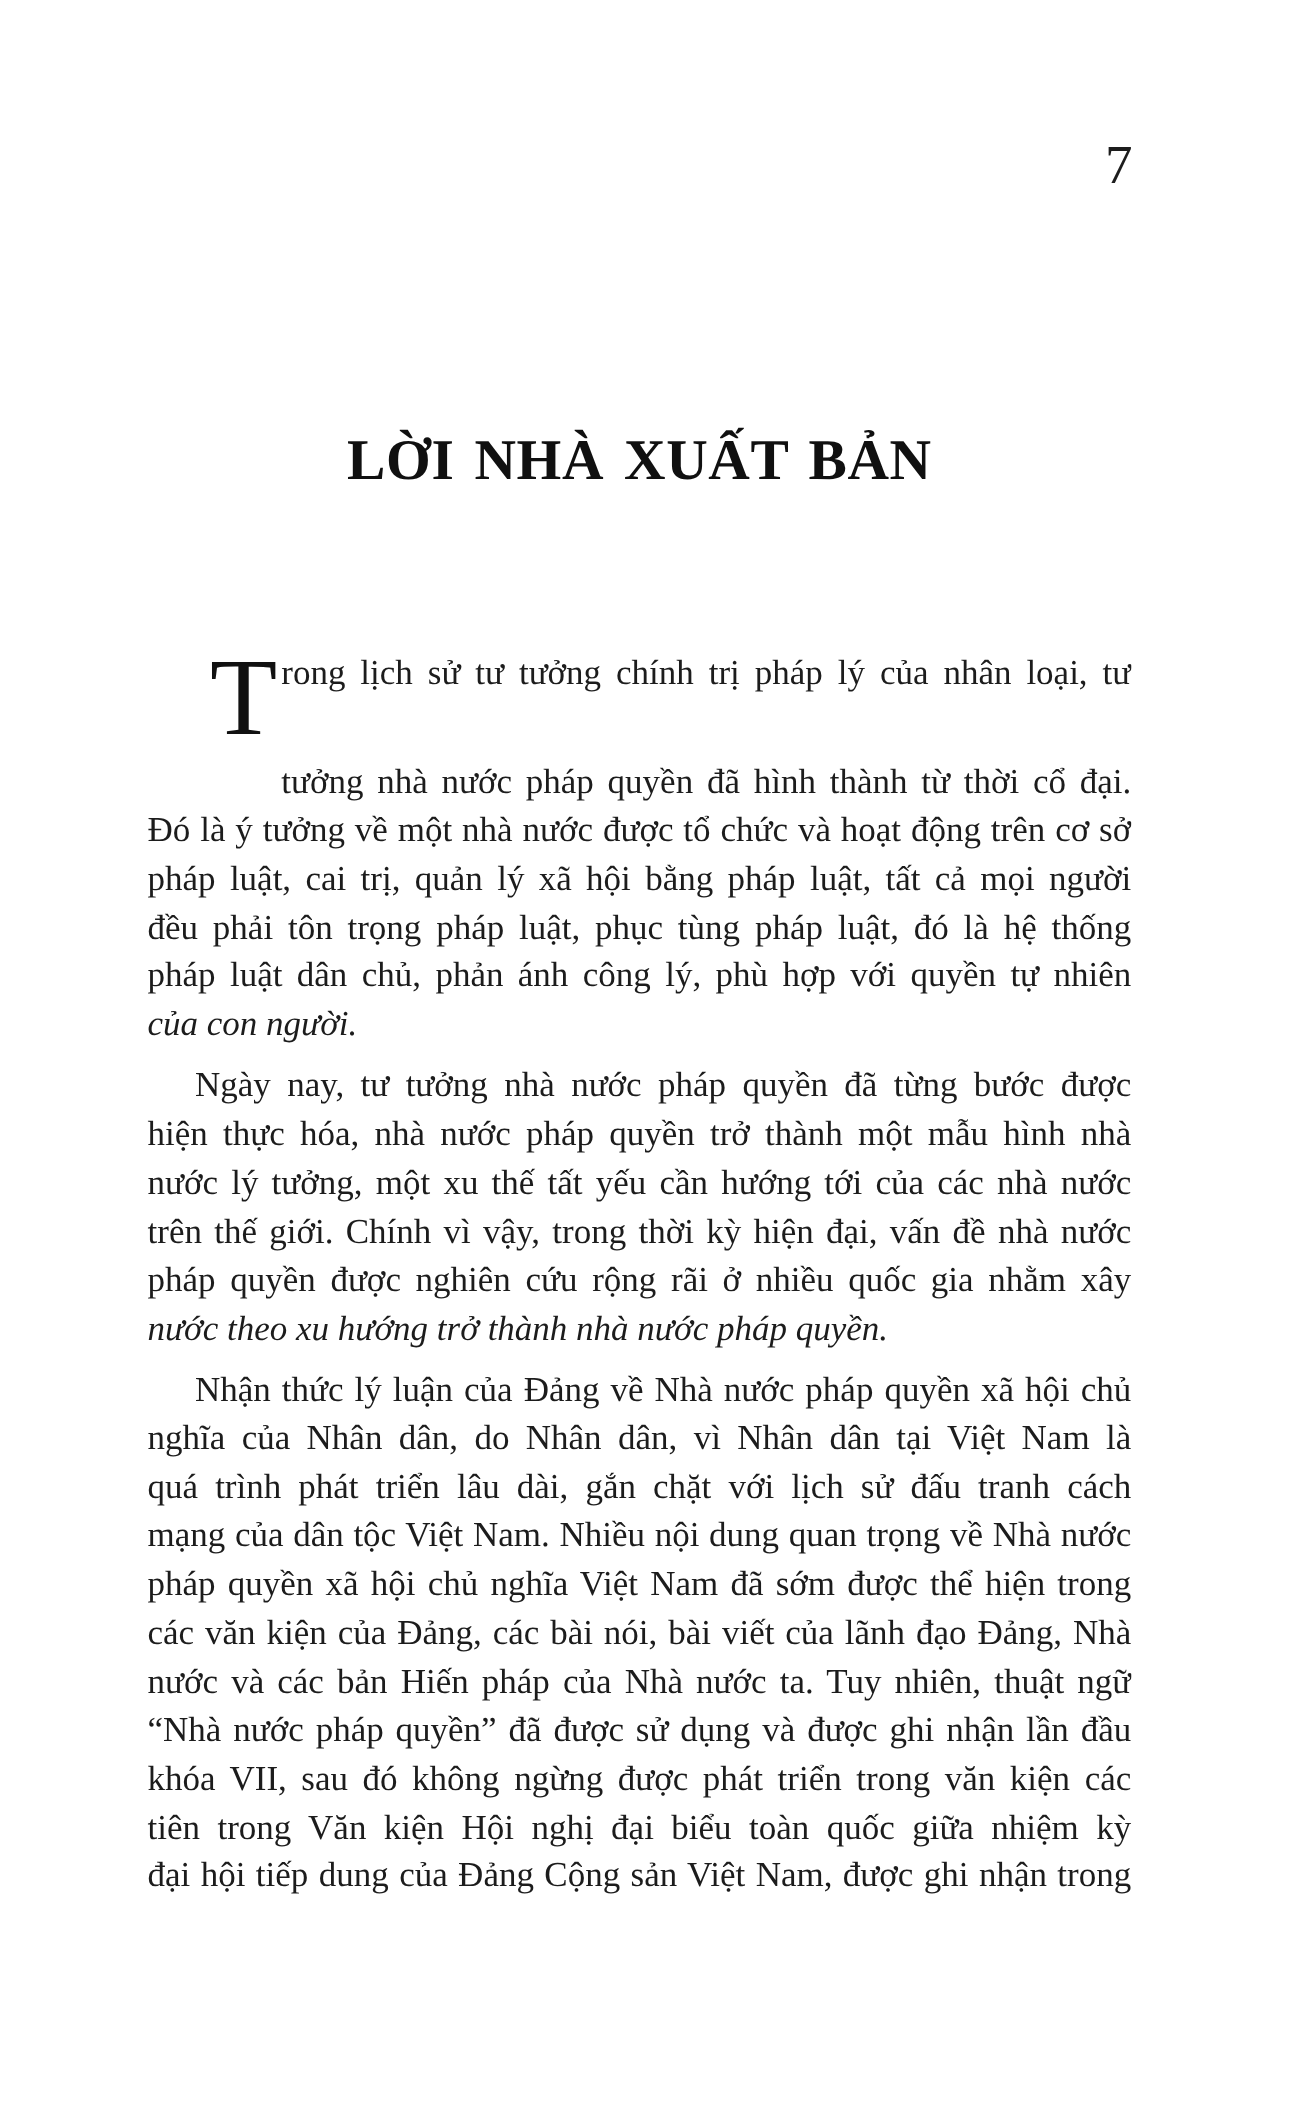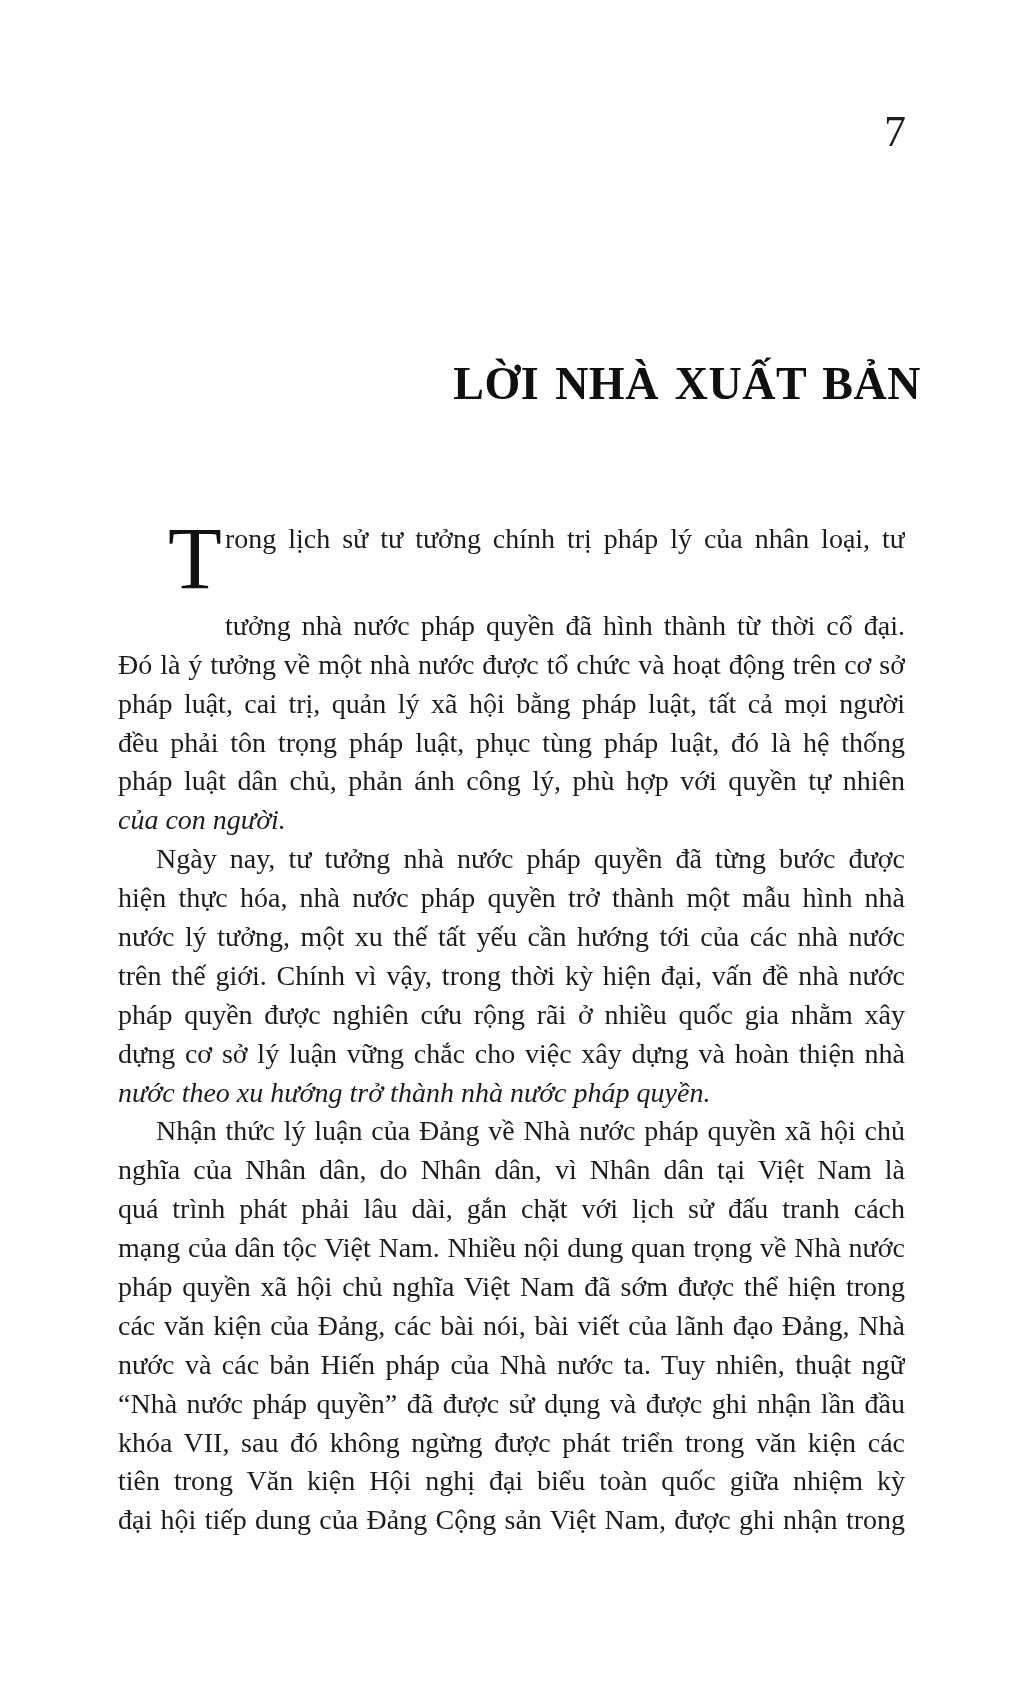--- a/index.html
+++ b/index.html
@@ -22,22 +22,22 @@
     left: 884px;
     font-size: 44px;
     line-height: 1;
     color: #1d1d1d;
   }
   .title {
     position: absolute;
     top: 338px;
     left: 118px;
     width: 787px;
-    margin: 16px;
-    text-align: right;
+    margin: 0;
+    text-align: center;
     font-size: 46px;
     font-weight: bold;
     letter-spacing: 0.5px;
     word-spacing: 4px;
     line-height: 60px;
     color: #101010;
     white-space: nowrap;
   }
   .body-text {
     position: absolute;
@@ -60,20 +60,21 @@
   .line.end {
     text-align-last: left;
     font-style: italic;
   }
   .line.dc {
     padding-left: 107px;
     margin-top: 48px;
   }
   .line.indent {
     text-indent: 38px;
+    margin-top: 10px;
   }
   .drop-cap {
     position: absolute;
     left: 50px;
     top: -5px;
     font-size: 88px;
     line-height: 1;
     color: #111111;
   }
 </style>
@@ -98,28 +99,27 @@
       <div class="line">pháp luật dân chủ, phản ánh công lý, phù hợp với quyền tự nhiên</div>
       <div class="line end">của con người.</div>
     </div>
 
     <div class="paragraph">
       <div class="line indent">Ngày nay, tư tưởng nhà nước pháp quyền đã từng bước được</div>
       <div class="line">hiện thực hóa, nhà nước pháp quyền trở thành một mẫu hình nhà</div>
       <div class="line">nước lý tưởng, một xu thế tất yếu cần hướng tới của các nhà nước</div>
       <div class="line">trên thế giới. Chính vì vậy, trong thời kỳ hiện đại, vấn đề nhà nước</div>
       <div class="line">pháp quyền được nghiên cứu rộng rãi ở nhiều quốc gia nhằm xây</div>
-      <div class="line">dựng cơ sở lý luận vững chắc cho việc xây dựng và hoàn thiện nhà</div>
       <div class="line end">nước theo xu hướng trở thành nhà nước pháp quyền.</div>
     </div>
 
     <div class="paragraph">
       <div class="line indent">Nhận thức lý luận của Đảng về Nhà nước pháp quyền xã hội chủ</div>
       <div class="line">nghĩa của Nhân dân, do Nhân dân, vì Nhân dân tại Việt Nam là</div>
-      <div class="line">quá trình phát phải lâu dài, gắn chặt với lịch sử đấu tranh cách</div>
+      <div class="line">quá trình phát triển lâu dài, gắn chặt với lịch sử đấu tranh cách</div>
       <div class="line">mạng của dân tộc Việt Nam. Nhiều nội dung quan trọng về Nhà nước</div>
       <div class="line">pháp quyền xã hội chủ nghĩa Việt Nam đã sớm được thể hiện trong</div>
       <div class="line">các văn kiện của Đảng, các bài nói, bài viết của lãnh đạo Đảng, Nhà</div>
       <div class="line">nước và các bản Hiến pháp của Nhà nước ta. Tuy nhiên, thuật ngữ</div>
       <div class="line">“Nhà nước pháp quyền” đã được sử dụng và được ghi nhận lần đầu</div>
       <div class="line">khóa VII, sau đó không ngừng được phát triển trong văn kiện các</div>
       <div class="line">tiên trong Văn kiện Hội nghị đại biểu toàn quốc giữa nhiệm kỳ</div>
       <div class="line">đại hội tiếp dung của Đảng Cộng sản Việt Nam, được ghi nhận trong</div>
     </div>
 

